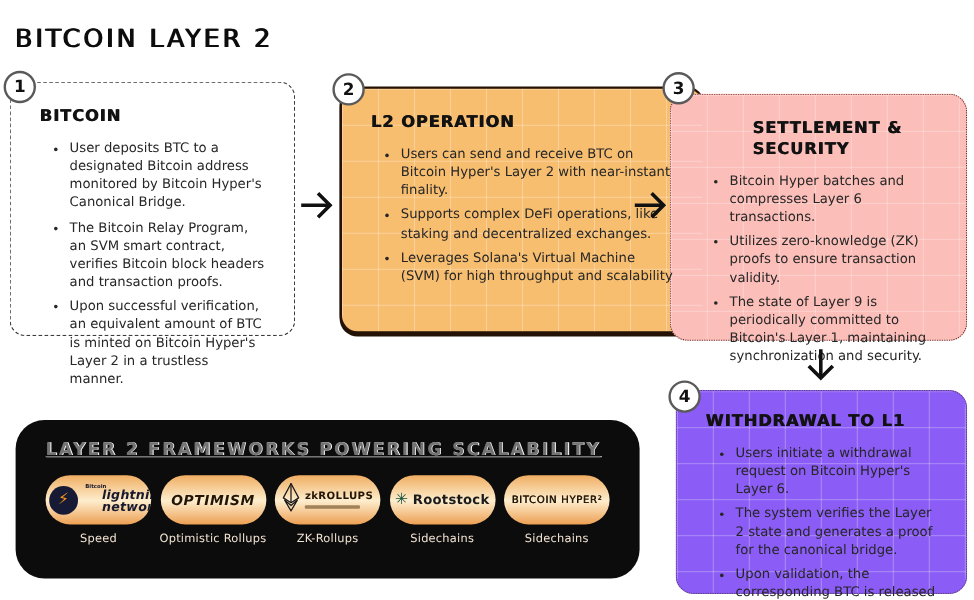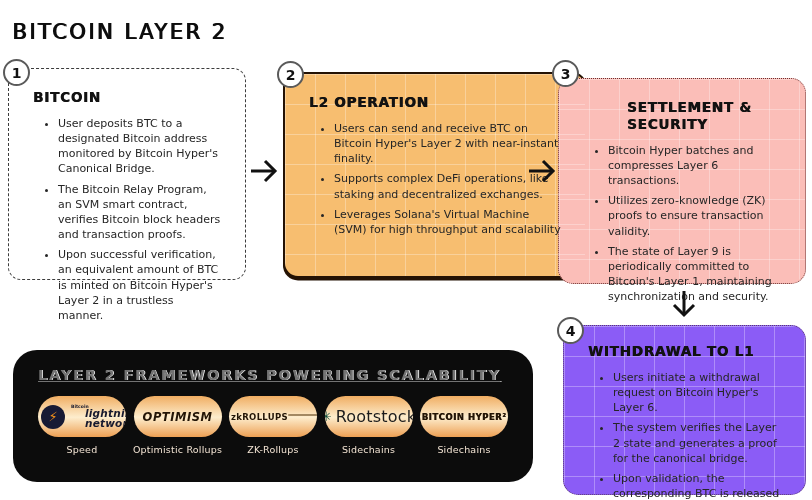--- a/index.html
+++ b/index.html
@@ -98,26 +98,26 @@
     display:flex; align-items:center; justify-content:center;
     color:#F7931A; font-size:13px; line-height:1;
   }
   .ln-text { display:flex; flex-direction:column; width:54px; }
   .ln-top { font-size:4.5px; font-weight:bold; color:#17192e; margin-left:2px; }
   .ln-brand {
     font-size:10.5px; font-weight:bold; font-style:italic;
     color:#17192e; line-height:0.95; letter-spacing:0.2px;margin-left:16px;
   }
   .op-brand { font-size:11.5px; font-weight:bold; font-style:italic; color:#231506; letter-spacing:0.5px; }
-  .zk-text { display:flex; flex-direction:row; align-items:flex-start; }
+  .zk-text { display:flex; flex-direction:column; align-items:flex-start; }
   .zk-brand { font-size:8.5px; font-weight:bold; color:#231506; letter-spacing:0.3px; }
   .zk-tagline { width:46px; height:2.5px; margin-top:2px; background:rgba(90,60,20,.55); border-radius:1px; }
   .rsk-icon { font-size:13px; color:#0E4D3C; line-height:1; }
-  .rsk-brand { font-size:16px; font-weight:normal; color:#1b1b1b; letter-spacing:0.2px; }
-  .bh-brand { font-size:8.5px; font-weight:bold; color:#231506; letter-spacing:0.5px; text-shadow:0.4px 0 0 #231506; }
+  .rsk-brand { font-size:11px; font-weight:bold; color:#1b1b1b; letter-spacing:0.2px; }
+  .bh-brand { font-size:8.5px; font-weight:normal; color:#231506; letter-spacing:0.5px; text-shadow:0.4px 0 0 #231506; }
 </style>
 </head>
 <body>
 
 <div class="canvas">
 
   <div class="main-title">BITCOIN LAYER 2</div>
 
   <div class="step-circle circle-1">1</div>
   <div class="step-circle circle-2">2</div>

